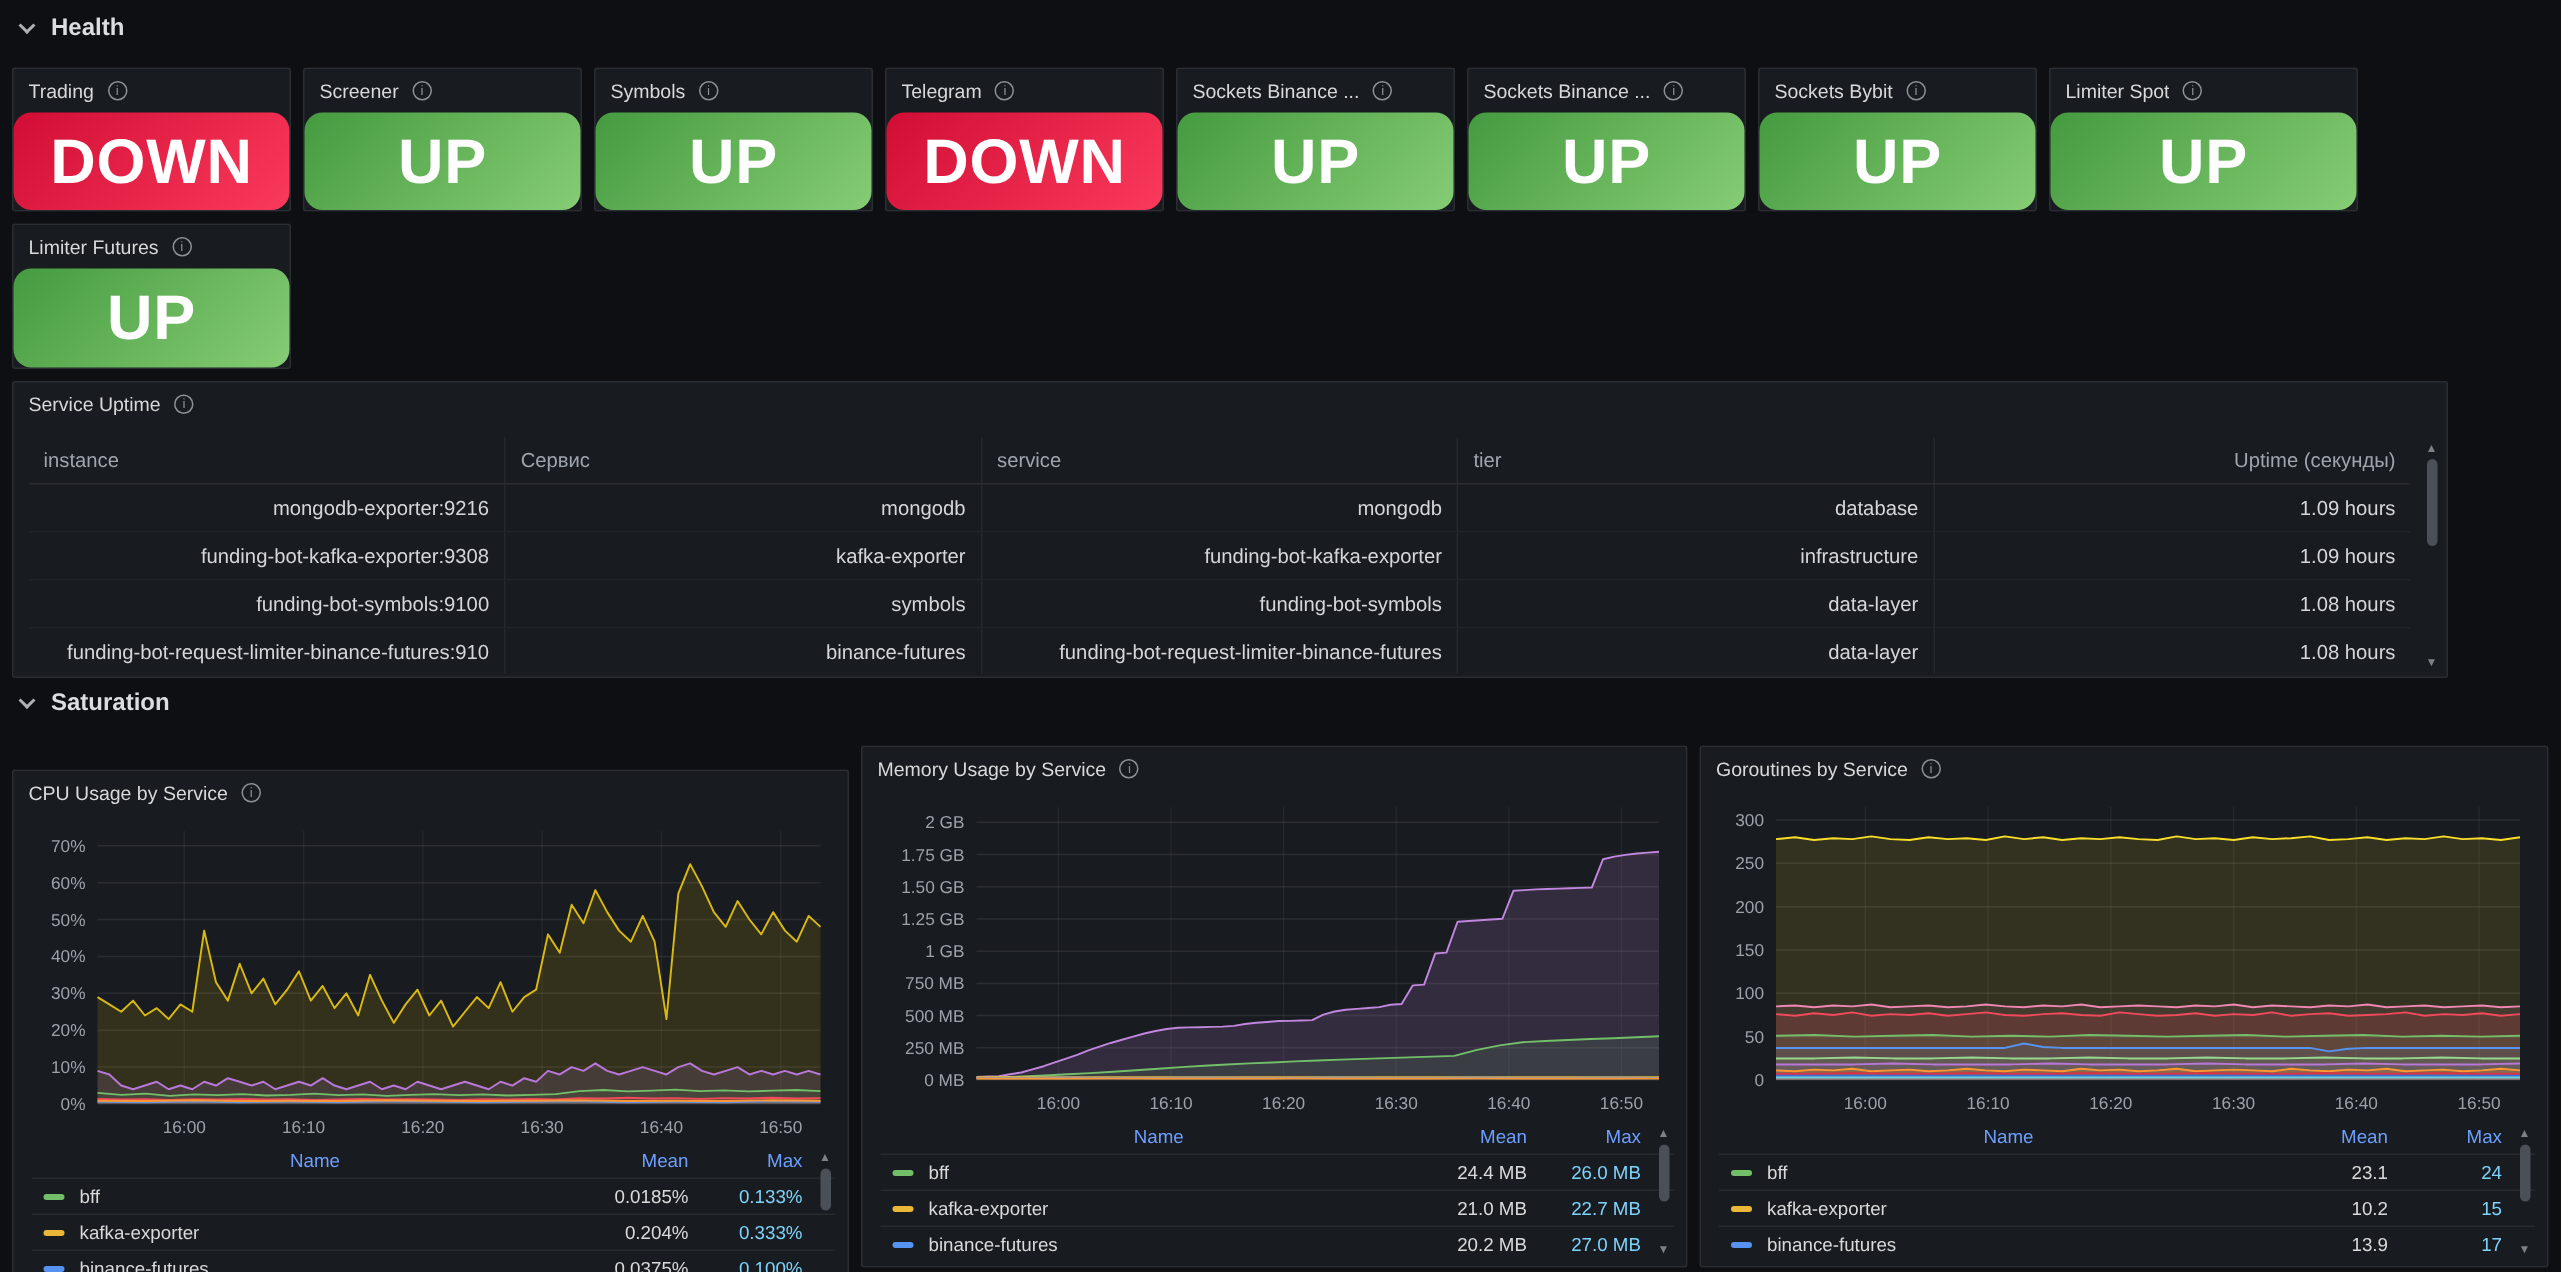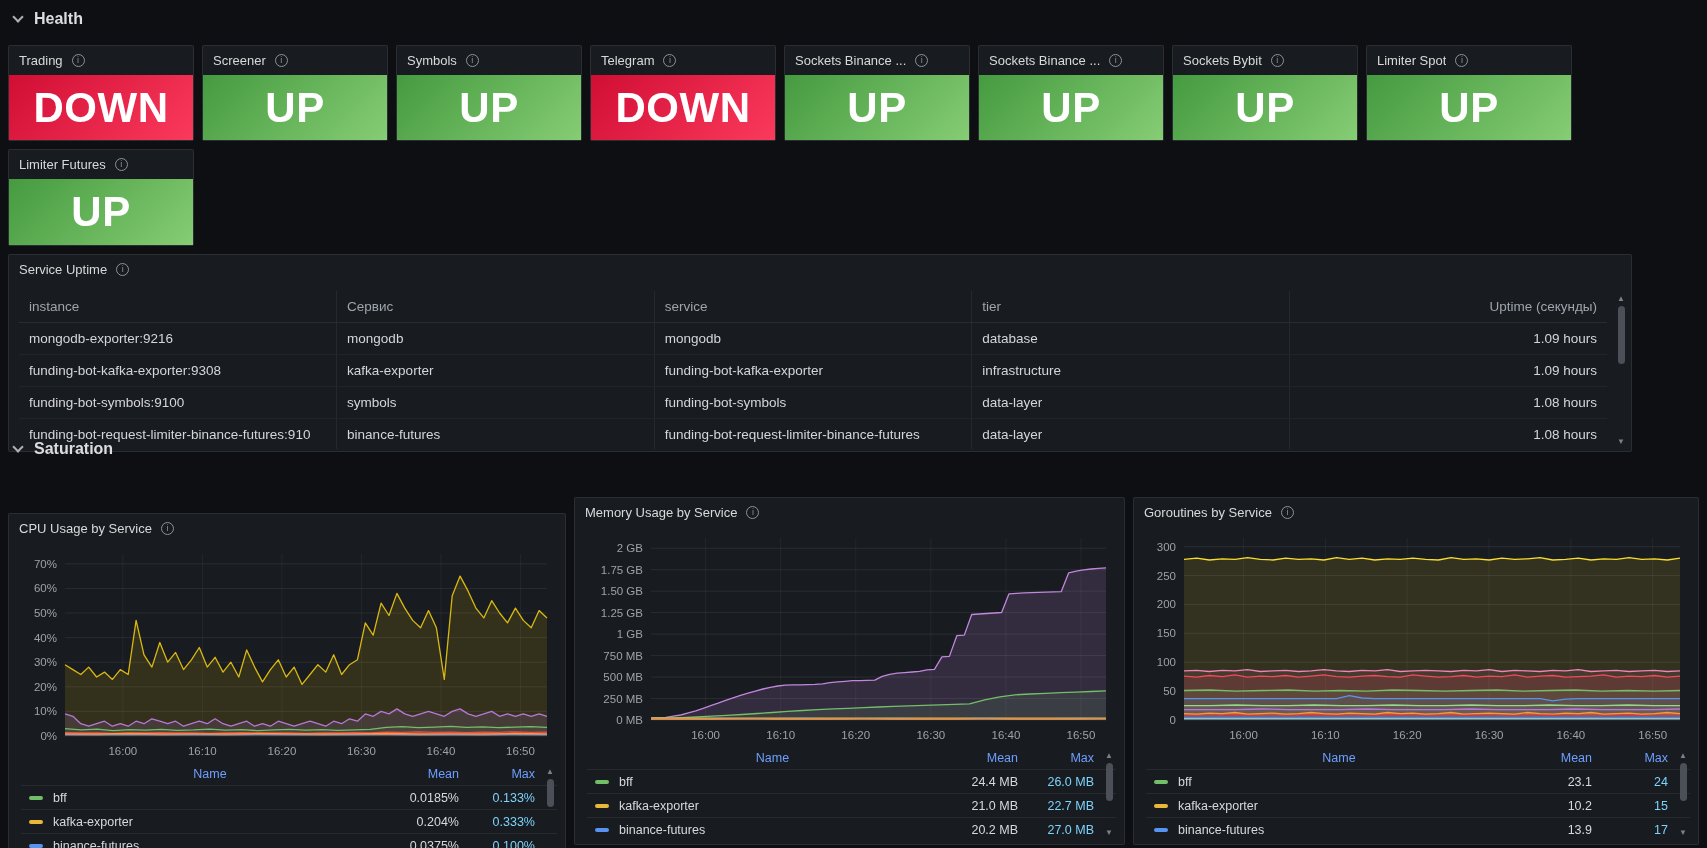--- a/index.html
+++ b/index.html
@@ -23,34 +23,34 @@
     font-size:16px; font-weight:600; color:#dcdde0; cursor:pointer;
   }
   .chev {
     width:8px; height:8px; border-left:2px solid #aeb0b5; border-bottom:2px solid #aeb0b5;
     transform:rotate(-45deg); margin-top:-5px;
   }
   
   .status-body {
     position:absolute; left:0; right:0; top:29px; bottom:0;
     display:flex; align-items:center; justify-content:center;
-    font-size:42px; font-weight:700; color:#ffffff; letter-spacing:0.5px;
+    font-size:42px; font-weight:700; color:#ffffff; letter-spacing:0.5px;border-radius:12px;
   }
   .status-body.up   { background:linear-gradient(135deg,#459a3f 0%,#86cd75 100%); }
   .status-body.down { background:linear-gradient(135deg,#d10d34 0%,#fa3a5c 100%); }
   
   .uptable-wrap { position:absolute; left:10px; right:24px; top:36px; bottom:2px; overflow:hidden; }
   table.uptable { width:100%; border-collapse:collapse; table-layout:fixed; font-size:13.5px; }
   table.uptable th {
     color:#9fa5ad; font-weight:400; text-align:left; padding:8px 10px;
     border-bottom:1px solid rgba(255,255,255,0.08); white-space:nowrap; overflow:hidden; cursor:pointer;
   }
   table.uptable td {
     color:#d5d6da; padding:8px 10px; border-bottom:1px solid rgba(255,255,255,0.045);
-    white-space:nowrap; overflow:hidden;
+    white-space:nowrap; overflow:hidden;text-align:right;
   }
   table.uptable th + th, table.uptable td + td { border-left:1px solid rgba(255,255,255,0.06); }
   table.uptable .num { text-align:right; }
   
   .chart-area { position:absolute; left:10px; right:10px; top:32px; height:216px; }
   .legend { position:absolute; left:12px; right:8px; top:250px; bottom:4px; font-size:12.5px; }
   .legend-header { display:flex; align-items:center; color:#6e9fff; padding:3px 22px 4px 32px; font-weight:500; }
   .legend-header .lh-name { flex:1; cursor:pointer;text-align:center; }
   .legend-header .lh-mean { width:92px; text-align:right; cursor:pointer; }
   .legend-header .lh-max  { width:76px; text-align:right; cursor:pointer; }
@@ -195,21 +195,21 @@
     </table>
   </div>
   <div class="vscroll" style="right:3px; top:38px; bottom:4px;">
     <span class="arr">▲</span>
     <span class="thumb" style="height:58px;"></span>
     <span class="spacer"></span>
     <span class="arr">▼</span>
   </div>
 </div>
 
-<div class="section-header" style="left:14px; top:440px;justify-content:center;">
+<div class="section-header" style="left:14px; top:460px;justify-content:center;">
   <span class="chev"></span>
   <span>Saturation</span>
 </div>
 
 <div class="panel" style="left:8px; top:513px; width:558px; height:376px;">
   <div class="panel-header">
     <span class="panel-title">CPU Usage by Service</span>
     <span class="info-icon">i</span>
   </div>
   <div class="chart-area"><svg class="chart-svg" width="536" height="216">

